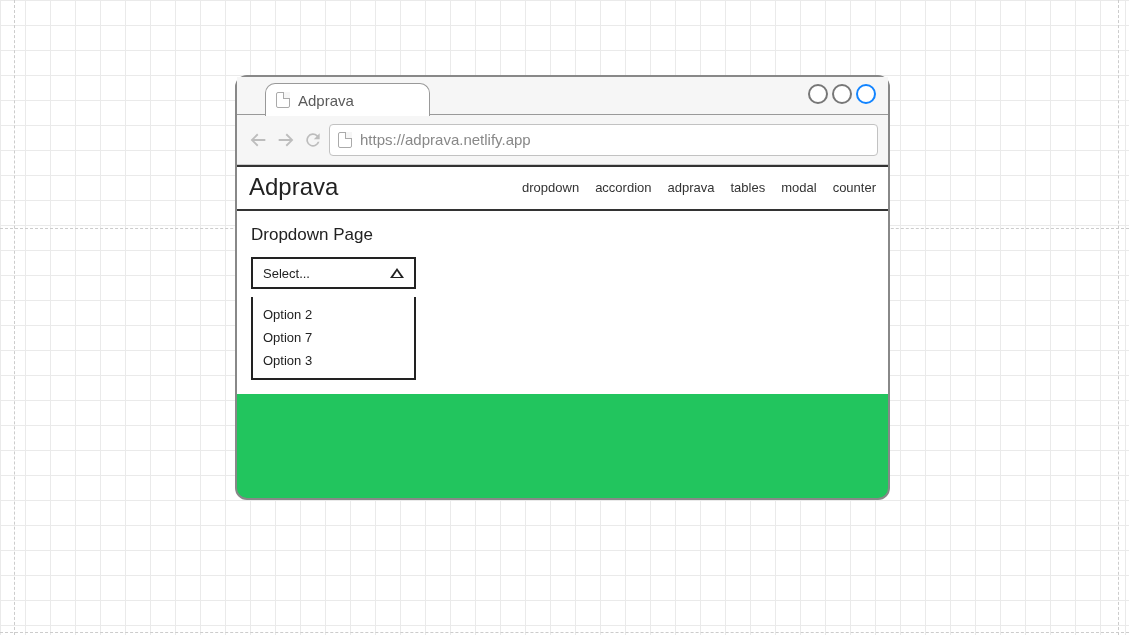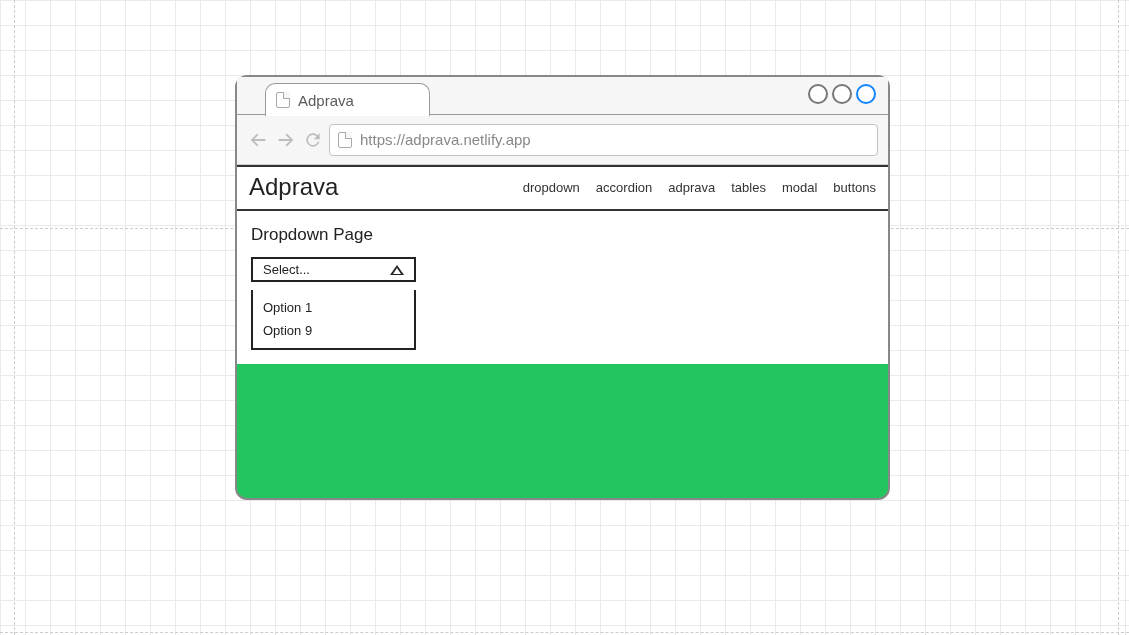--- a/index.html
+++ b/index.html
@@ -191,21 +191,21 @@
       font-weight: normal;
       margin-bottom: 12px;
     }
 
     .dropdown {
       width: 165px;
     }
 
     .dropdown-toggle {
       border: 2px solid #222;
-      height: 25px;
+      height: 32px;
       display: flex;
       align-items: center;
       justify-content: space-between;
       padding: 0 10px;
       font-size: 13px;
       color: #222;
       cursor: pointer;
     }
 
     .caret-up {
@@ -289,33 +289,34 @@
 
   <div class="page-content">
     <div class="page-navbar">
       <div class="page-brand">Adprava</div>
       <div class="nav-links">
         <span>dropdown</span>
         <span>accordion</span>
         <span>adprava</span>
         <span>tables</span>
         <span>modal</span>
-        <span>buttons</span>
+        <span>counter</span>
       </div>
     </div>
 
     <div class="page-body">
       <div class="page-heading">Dropdown Page</div>
 
       <div class="dropdown">
         <div class="dropdown-toggle">
           <span>Select...</span>
           <span class="caret-up"></span>
         </div>
         <div class="dropdown-menu">
-          <div class="dropdown-item">Option 1</div>
-          <div class="dropdown-item">Option 9</div>
+          <div class="dropdown-item">Option 2</div>
+          <div class="dropdown-item">Option 7</div>
+          <div class="dropdown-item">Option 3</div>
         </div>
       </div>
     </div>
   </div>
 
 </div>
 
 </body></html>

